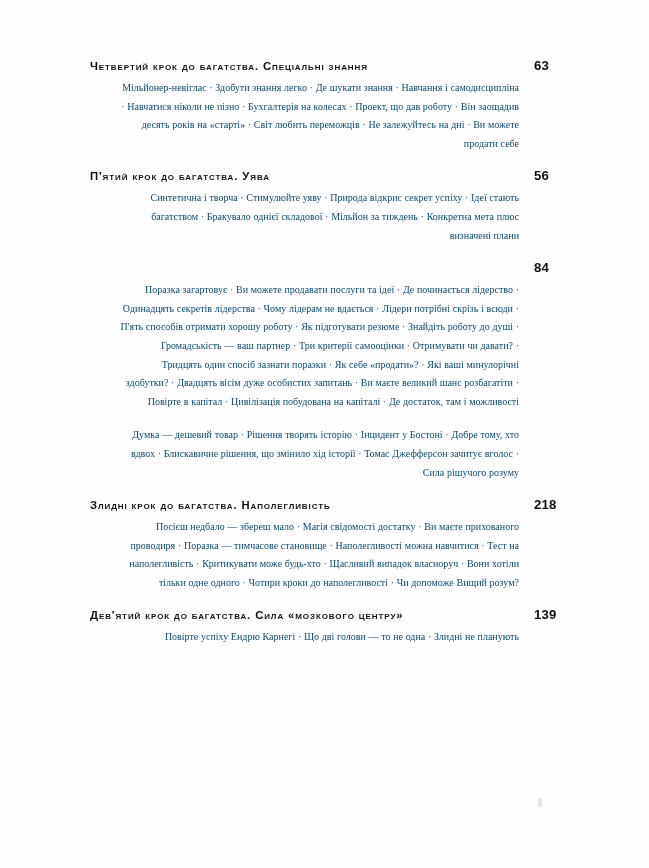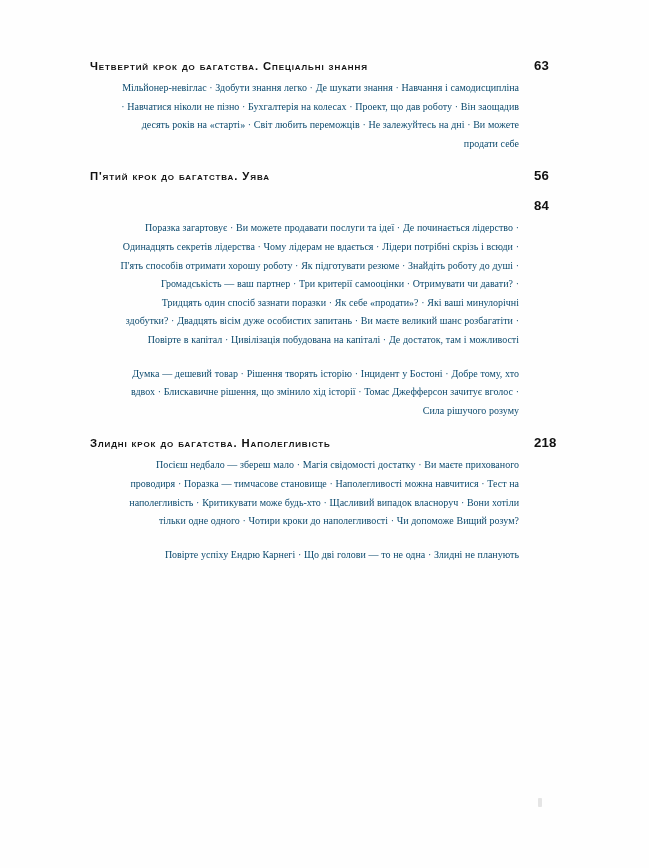--- a/index.html
+++ b/index.html
@@ -119,37 +119,43 @@
           <span class="entry-page">63</span>
         </div>
         <p class="entry-desc">Мільйонер-невіглас · Здобути знання легко · Де шукати знання · Навчання і самодисципліна · Навчатися ніколи не пізно · Бухгалтерія на колесах · Проект, що дав роботу · Він заощадив десять років на «старті» · Світ любить переможців · Не залежуйтесь на дні · Ви можете продати себе</p>
       </div>
       <div class="toc-entry">
         <div class="entry-head">
           <span class="entry-title">П'ятий крок до багатства. Уява</span>
           <span class="entry-leader"></span>
           <span class="entry-page">56</span>
         </div>
+        <p class="entry-desc">Синтетична і творча · Стимулюйте уяву · Природа відкрис секрет успіху · Ідеї стають багатством · Бракувало однієї складової · Мільйон за тиждень · Конкретна мета плюс визначені плани</p>
       </div>
       <div class="toc-entry">
         <div class="entry-head">
           <span class="entry-leader"></span>
           <span class="entry-page">84</span>
         </div>
         <p class="entry-desc">Поразка загартовує · Ви можете продавати послуги та ідеї · Де починається лідерство · Одинадцять секретів лідерства · Чому лідерам не вдається · Лідери потрібні скрізь і всюди · П'ять способів отримати хорошу роботу · Як підготувати резюме · Знайдіть роботу до душі · Громадськість — ваш партнер · Три критерії самооцінки · Отримувати чи давати? · Тридцять один спосіб зазнати поразки · Як себе «продати»? · Які ваші минулорічні здобутки? · Двадцять вісім дуже особистих запитань · Ви маєте великий шанс розбагатіти · Повірте в капітал · Цивілізація побудована на капіталі · Де достаток, там і можливості</p>
       </div>
       <div class="toc-entry">
         <p class="entry-desc">Думка — дешевий товар · Рішення творять історію · Інцидент у Бостоні · Добре тому, хто вдвох · Блискавичне рішення, що змінило хід історії · Томас Джефферсон зачитує вголос · Сила рішучого розуму</p>
       </div>
       <div class="toc-entry">
         <div class="entry-head">
           <span class="entry-title">Злидні крок до багатства. Наполегливість</span>
           <span class="entry-leader"></span>
           <span class="entry-page">218</span>
         </div>
         <p class="entry-desc">Посієш недбало — збереш мало · Магія свідомості достатку · Ви маєте прихованого проводиря · Поразка — тимчасове становище · Наполегливості можна навчитися · Тест на наполегливість · Критикувати може будь-хто · Щасливий випадок власноруч · Вони хотіли тільки одне одного · Чотири кроки до наполегливості · Чи допоможе Вищий розум?</p>
       </div>
       <div class="toc-entry">
+        <div class="entry-head">
+          <span class="entry-title">Дев'ятий крок до багатства. Сила «мозкового центру»</span>
+          <span class="entry-leader"></span>
+          <span class="entry-page">139</span>
+        </div>
         <p class="entry-desc">Повірте успіху Ендрю Карнегі · Що дві голови — то не одна · Злидні не планують</p>
       </div>
     </div>
   <div class="folio-mark"></div>
 </div>
 
 </body></html>

